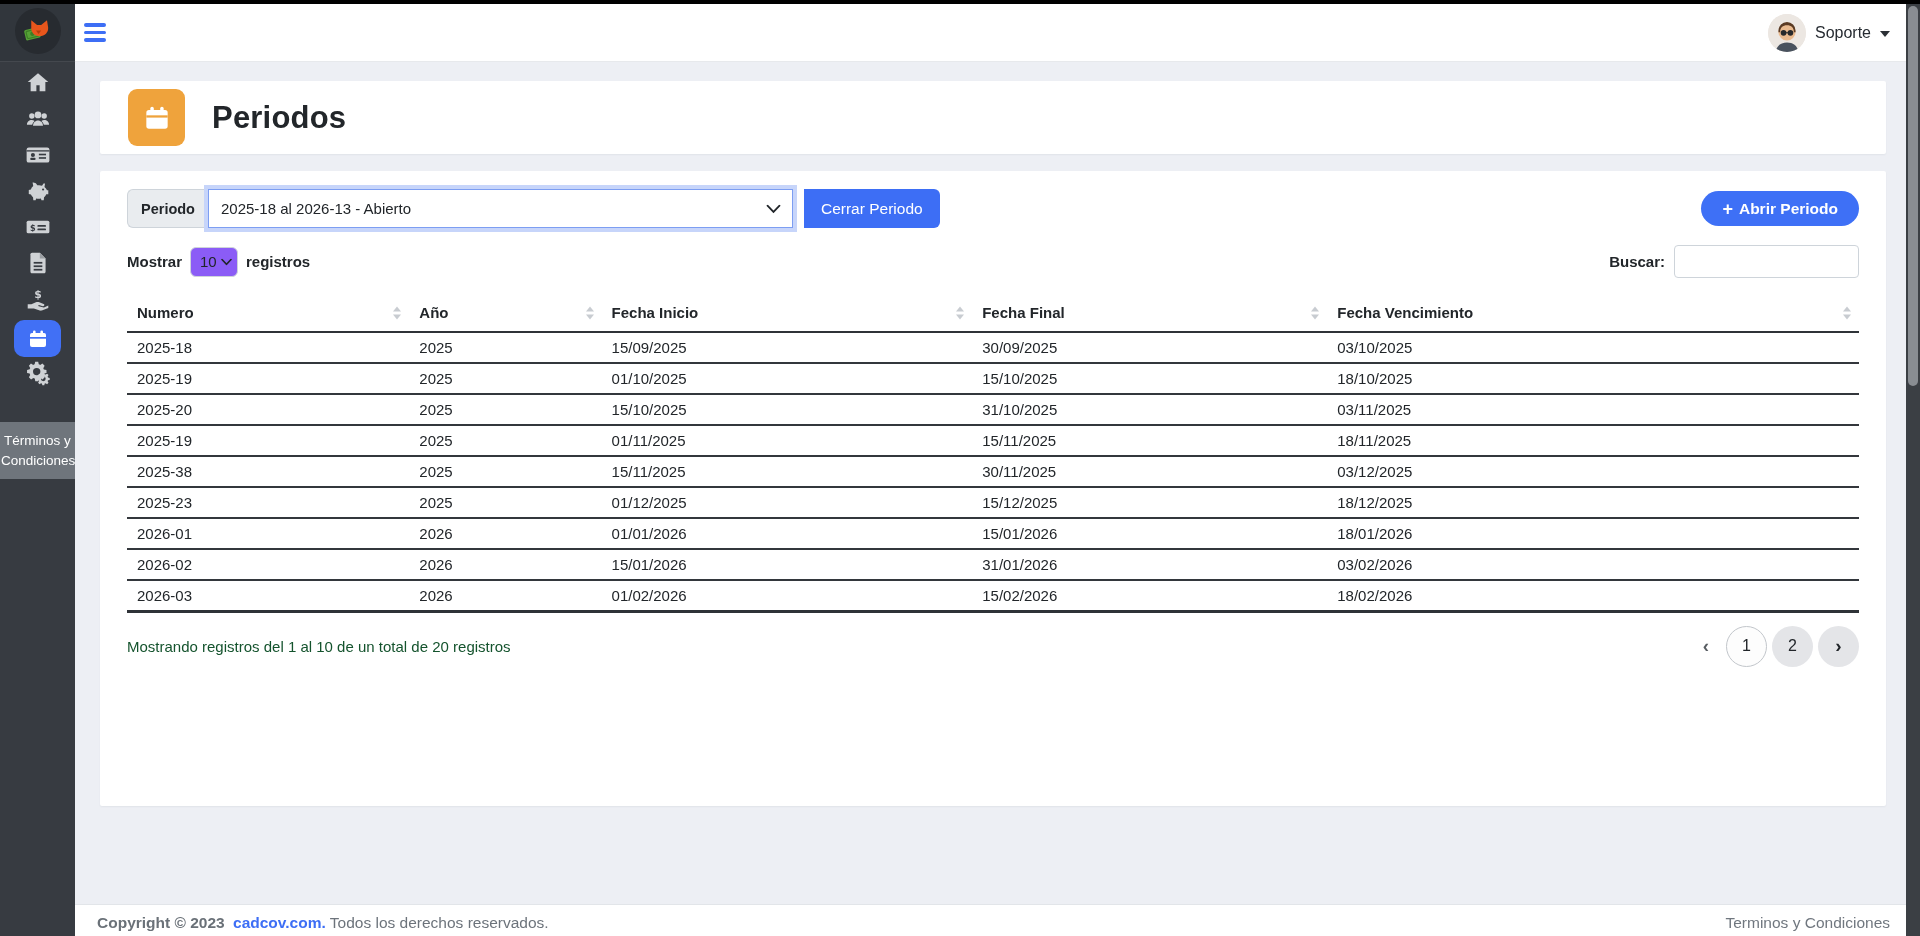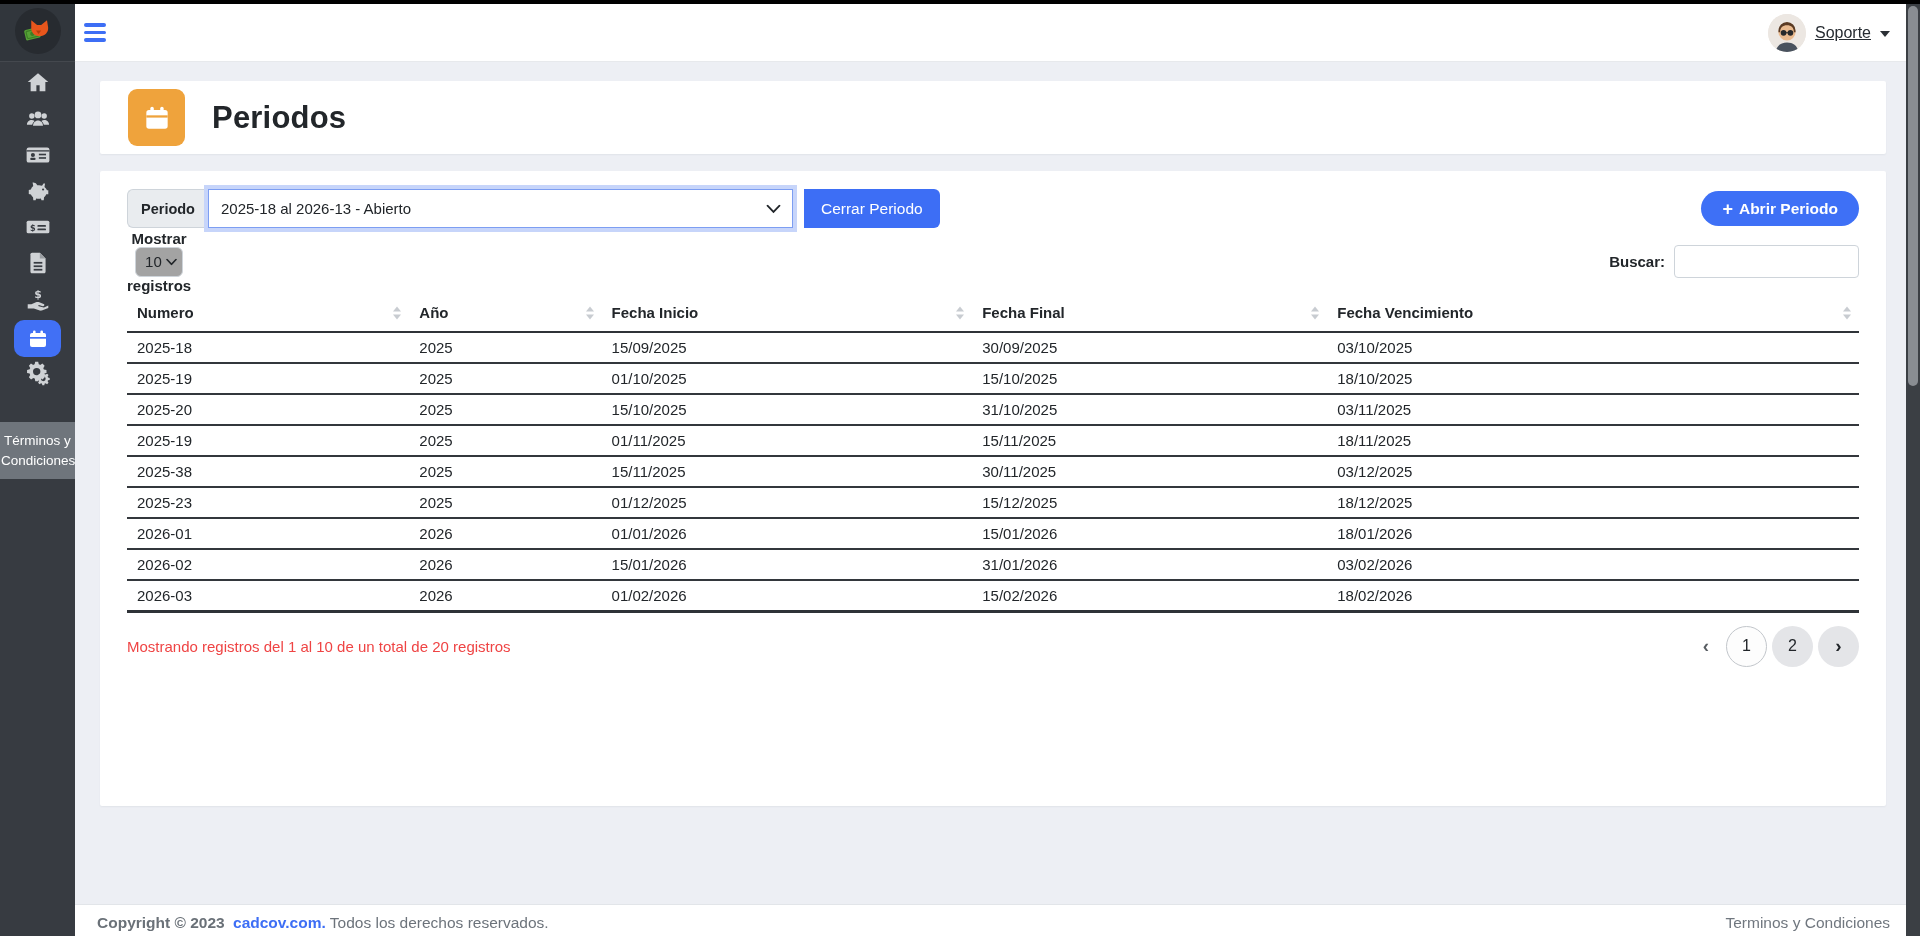--- a/index.html
+++ b/index.html
@@ -24,21 +24,21 @@
   .side-item.active svg { fill:#ffffff; width:24px; height:24px; }
   .terms-block { margin-top:24px; width:75px; background:#6f757c; color:#fff; font-size:13.5px; line-height:1.45; text-align:center; padding:9px 1px; overflow:hidden; cursor:pointer; }
 
   
   .navbar { position:absolute; left:75px; top:4px; width:1845px; height:58px; background:#fff; border-bottom:1px solid #e7e9ec; display:flex; align-items:center; padding:0 30px 0 9px; z-index:6; }
   .hamburger { width:34px; height:34px; display:flex; flex-direction:column; justify-content:center; gap:4px; cursor:pointer; }
   .hamburger span { display:block; width:22px; height:3.5px; border-radius:2px; background:#3d6ef5; }
   .nav-spacer { flex:1; }
   .avatar { width:38px; height:38px; border-radius:50%; overflow:hidden; background:#ece7e2; flex:0 0 auto; cursor:pointer; }
   .user-menu { display:flex; align-items:center; gap:9px; cursor:pointer; }
-  .user-name { font-size:16px; color:#262b31;text-decoration:underline; }
+  .user-name { font-size:16px; color:#262b31; }
   .caret-down { width:0; height:0; border-left:5px solid transparent; border-right:5px solid transparent; border-top:6px solid #2b3035; margin-top:2px; }
 
   
   .card { position:absolute; left:100px; width:1786px; background:#fff; border-radius:2px; box-shadow:0 1px 2px rgba(40,50,70,.06); }
   .title-card { top:81px; height:73px; display:flex; align-items:center; padding-left:28px; gap:27px; }
   .title-icon { width:57px; height:57px; border-radius:9px; background:#efa33c; display:flex; align-items:center; justify-content:center; }
   .title-icon svg { width:32px; height:32px; }
   .page-title { font-size:31px; font-weight:600; color:#22262a; letter-spacing:.2px; }
 
   .main-card { top:171px; height:635px; padding:18px 27px; }
@@ -48,40 +48,40 @@
   .ig-label { display:flex; align-items:center; padding:0 13px; background:#e9ecef; border:1px solid #ced4da; border-right:0; border-radius:6px 0 0 6px; font-size:14.5px; font-weight:bold; color:#22262a; }
   .period-select-wrap { position:relative; width:585px; }
   .period-select-wrap select { width:100%; height:100%; appearance:none; -webkit-appearance:none; border:1px solid #7d9ef2; box-shadow:0 0 0 4px #c7d5fa; background:#fff; font-family:"Liberation Sans",sans-serif; font-size:15px; color:#212529; padding:0 36px 0 12px; border-radius:0; outline:none; }
   .select-chevron { position:absolute; right:12px; top:50%; transform:translateY(-50%); pointer-events:none; }
   .btn-close-period { margin-left:11px; border:none; background:#3d6ef5; color:#fff; font-family:"Liberation Sans",sans-serif; font-size:15.5px; padding:0 17px; border-radius:0 6px 6px 0; cursor:pointer; }
   .btn-open-period { position:absolute; right:0; top:2px; height:35px; border:none; border-radius:18px; background:#3e70f6; color:#fff; font-weight:bold; font-size:15.5px; font-family:"Liberation Sans",sans-serif; padding:0 21px; display:flex; align-items:center; gap:6px; cursor:pointer; }
   .btn-open-period .plus { font-size:18px; font-weight:bold; line-height:1; }
 
   
   .controls-row { margin-top:17px; display:flex; align-items:center; justify-content:space-between; height:33px; }
-  .show-group { display:flex; align-items:center; gap:0; font-size:15px; font-weight:bold; color:#22262a;flex-direction:column; }
+  .show-group { display:flex; align-items:center; gap:8px; font-size:15px; font-weight:bold; color:#22262a; }
   .size-select-wrap { position:relative; width:48px; height:30px; }
-  .size-select-wrap select { width:100%; height:100%; appearance:none; -webkit-appearance:none; border:1px solid #ced4da; border-radius:6px; background:#a3a3a3; font-family:"Liberation Sans",sans-serif; font-size:15px; color:#212529; padding:0 16px 0 9px; outline:none; }
+  .size-select-wrap select { width:100%; height:100%; appearance:none; -webkit-appearance:none; border:1px solid #ced4da; border-radius:6px; background:#8b5cf6; font-family:"Liberation Sans",sans-serif; font-size:15px; color:#212529; padding:0 16px 0 9px; outline:none; }
   .size-select-wrap .select-chevron { right:6px; }
   .search-group { display:flex; align-items:center; gap:9px; font-size:15px; font-weight:bold; color:#22262a; }
   .search-group input { width:185px; height:33px; border:1px solid #ced4da; border-radius:4px; padding:0 9px; font-size:15px; font-family:"Liberation Sans",sans-serif; color:#212529; outline:none; background:#fff; }
 
   
   table.periods { margin-top:16px; width:100%; border-collapse:collapse; }
   table.periods th { height:38px; text-align:left; font-size:15px; font-weight:bold; color:#22262a; padding:0 26px 0 10px; border-bottom:2px solid #2f3338; position:relative; cursor:pointer; }
   table.periods td { height:31px; font-size:15px; color:#22262a; padding:0 10px; border-bottom:2px solid #33373c; }
   table.periods tbody tr:last-child td { border-bottom:3px solid #2f3338; }
   .sort { position:absolute; right:8px; top:50%; transform:translateY(-50%); display:inline-flex; flex-direction:column; gap:3px; }
   .sort i { width:0; height:0; border-left:4.5px solid transparent; border-right:4.5px solid transparent; }
   .sort .up { border-bottom:5.5px solid #c8ccd1; }
   .sort .down { border-top:5.5px solid #c8ccd1; }
 
   
   .table-footer { margin-top:13px; display:flex; align-items:center; justify-content:space-between; }
-  .info-text { font-size:15px; color:#ef4444; }
+  .info-text { font-size:15px; color:#14532d; }
   .pagination { display:flex; align-items:center; gap:5px; }
   .page-prev { width:30px; height:41px; display:flex; align-items:center; justify-content:center; background:transparent; border:none; font-size:19px; font-weight:bold; color:#5a5f64; cursor:pointer; font-family:"Liberation Sans",sans-serif; }
   .page-btn { width:41px; height:41px; border-radius:50%; display:flex; align-items:center; justify-content:center; font-size:16px; color:#212529; border:none; background:#e4e5e8; cursor:pointer; font-family:"Liberation Sans",sans-serif; }
   .page-btn.active { background:#fdfdfd; border:1px solid #c2c6cb; }
   .page-next { width:41px; height:41px; border-radius:50%; display:flex; align-items:center; justify-content:center; background:#e4e5e8; border:none; font-size:19px; font-weight:bold; color:#212529; cursor:pointer; font-family:"Liberation Sans",sans-serif; }
 
   
   .footer { position:absolute; left:75px; top:904px; width:1845px; height:52px; background:#fff; border-top:1px solid #e2e5e9; display:flex; align-items:flex-start; justify-content:space-between; padding:9px 30px 0 22px; font-size:15.5px; color:#6c737b; z-index:4; }
   .footer .bold { font-weight:bold; color:#6a7178; }
   .footer a { color:#3d6ef5; font-weight:bold; text-decoration:none; cursor:pointer; }

